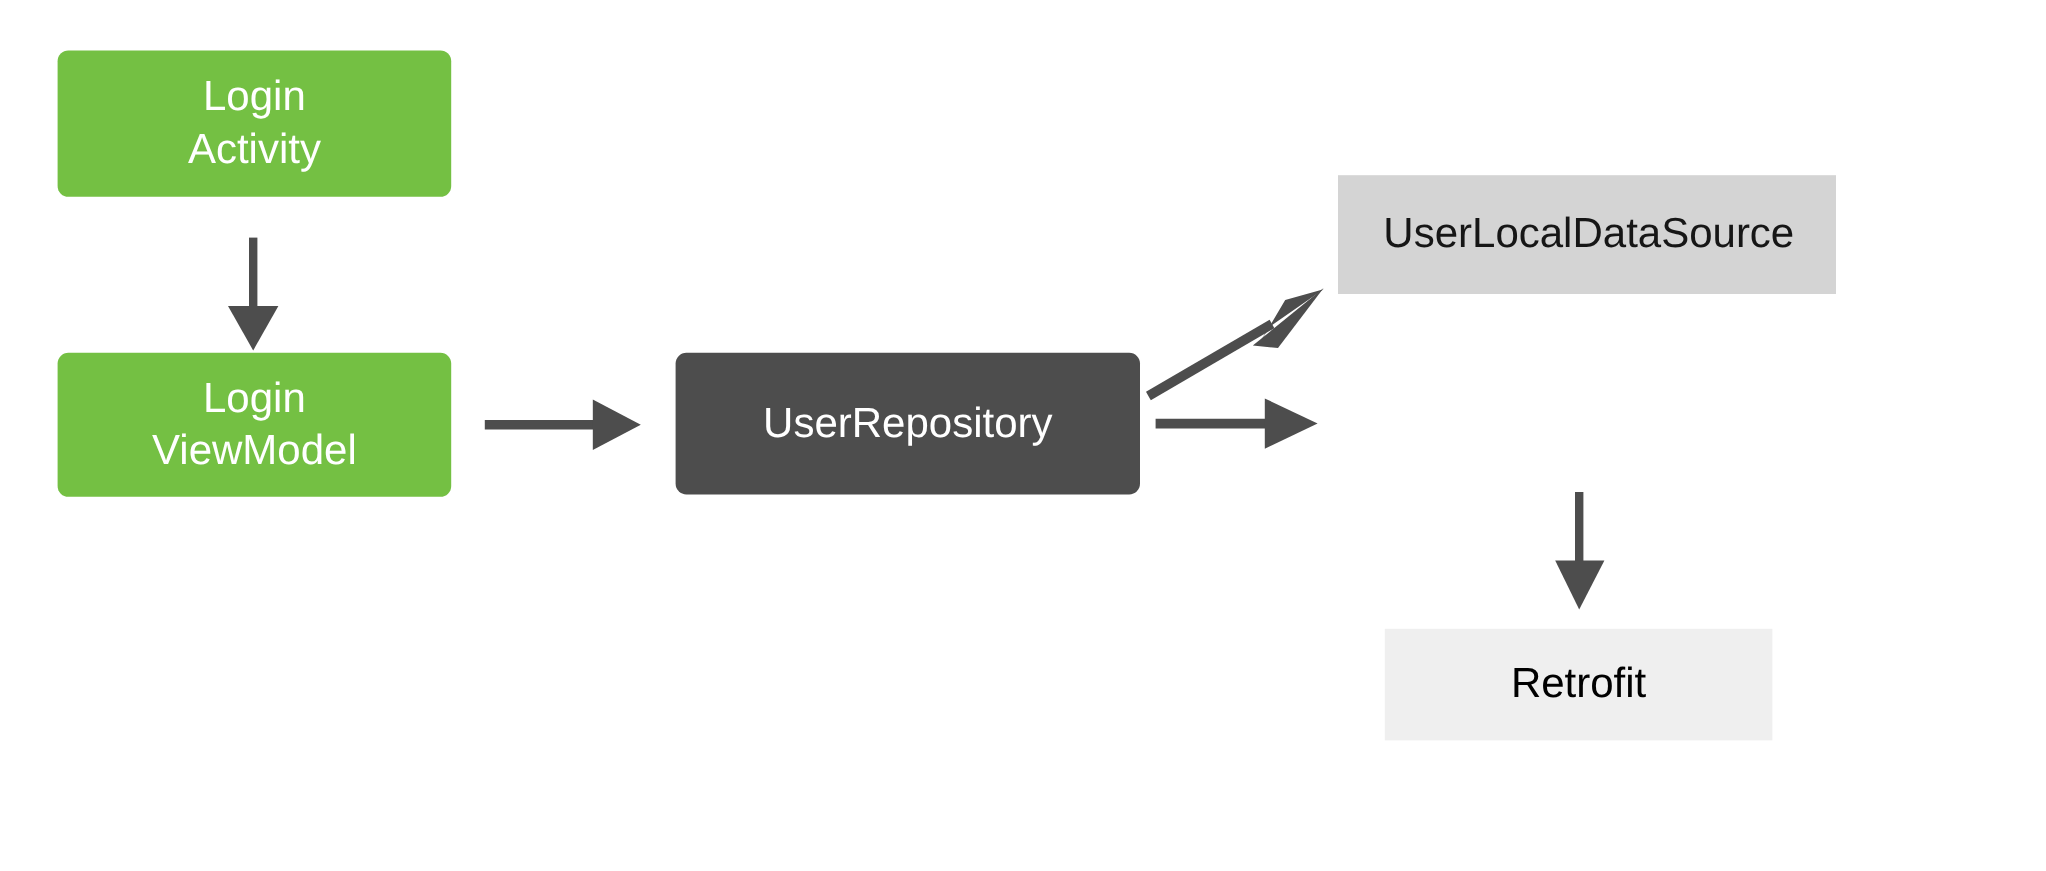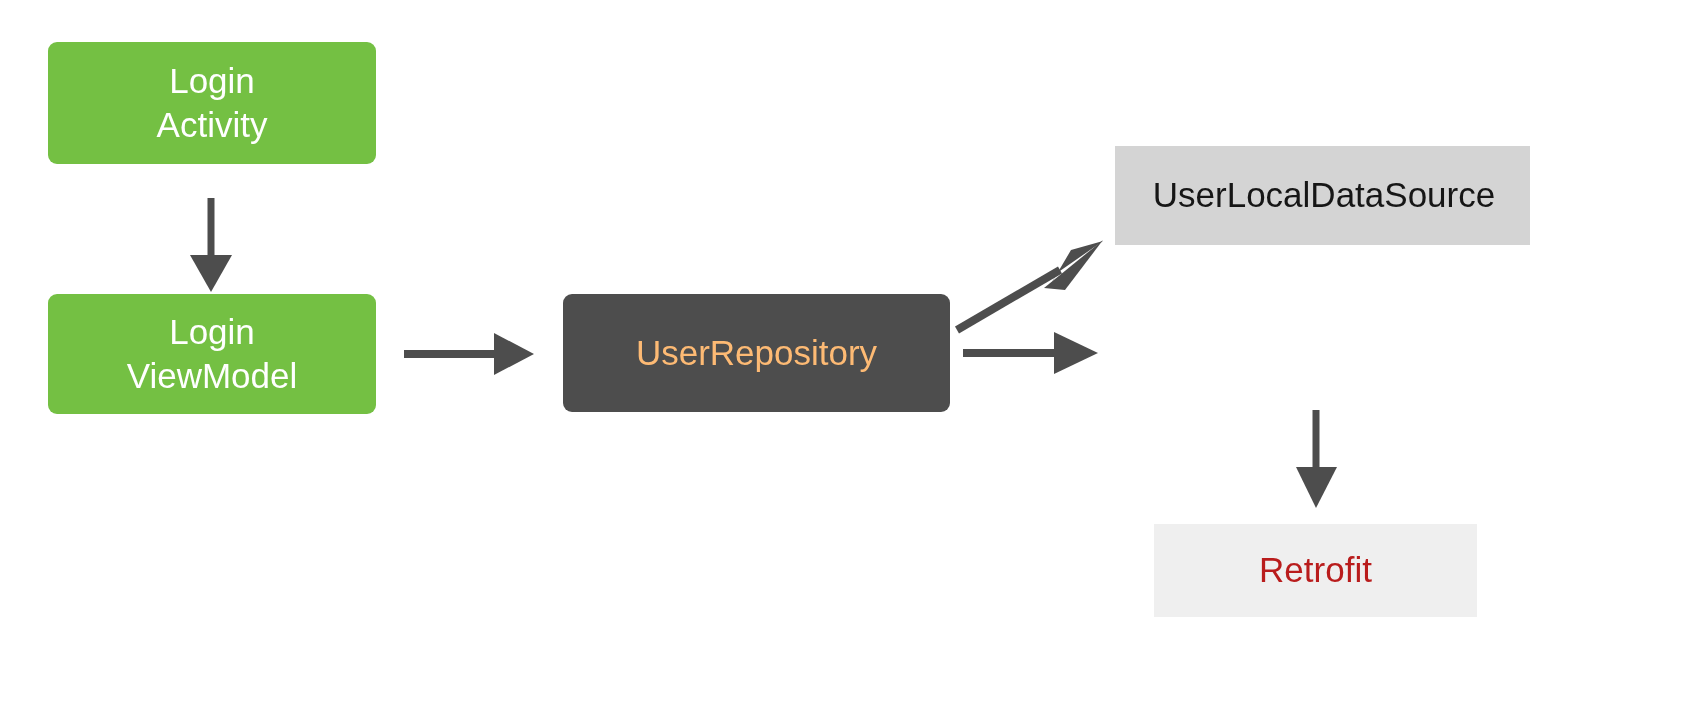--- a/index.html
+++ b/index.html
@@ -29,33 +29,33 @@
     white-space: pre-line;
   }
   .node-green {
     background: #74c043;
     color: #ffffff;
     border-radius: 9px;
     font-size: 35px;
   }
   .node-dark {
     background: #4d4d4d;
-    color: #fdba74;
+    color: #ffffff;
     border-radius: 9px;
     font-size: 35px;
   }
   .node-gray {
     background: #d4d4d4;
     color: #161616;
     border-radius: 0;
     font-size: 35px;
   }
   .node-gray-light {
     background: #efefef;
-    color: #b91c1c;
+    color: #000000;
     border-radius: 0;
     font-size: 35px;
   }
   .edge-layer {
     position: absolute;
     left: 0;
     top: 0;
     width: 1705px;
     height: 726px;
     pointer-events: none;

